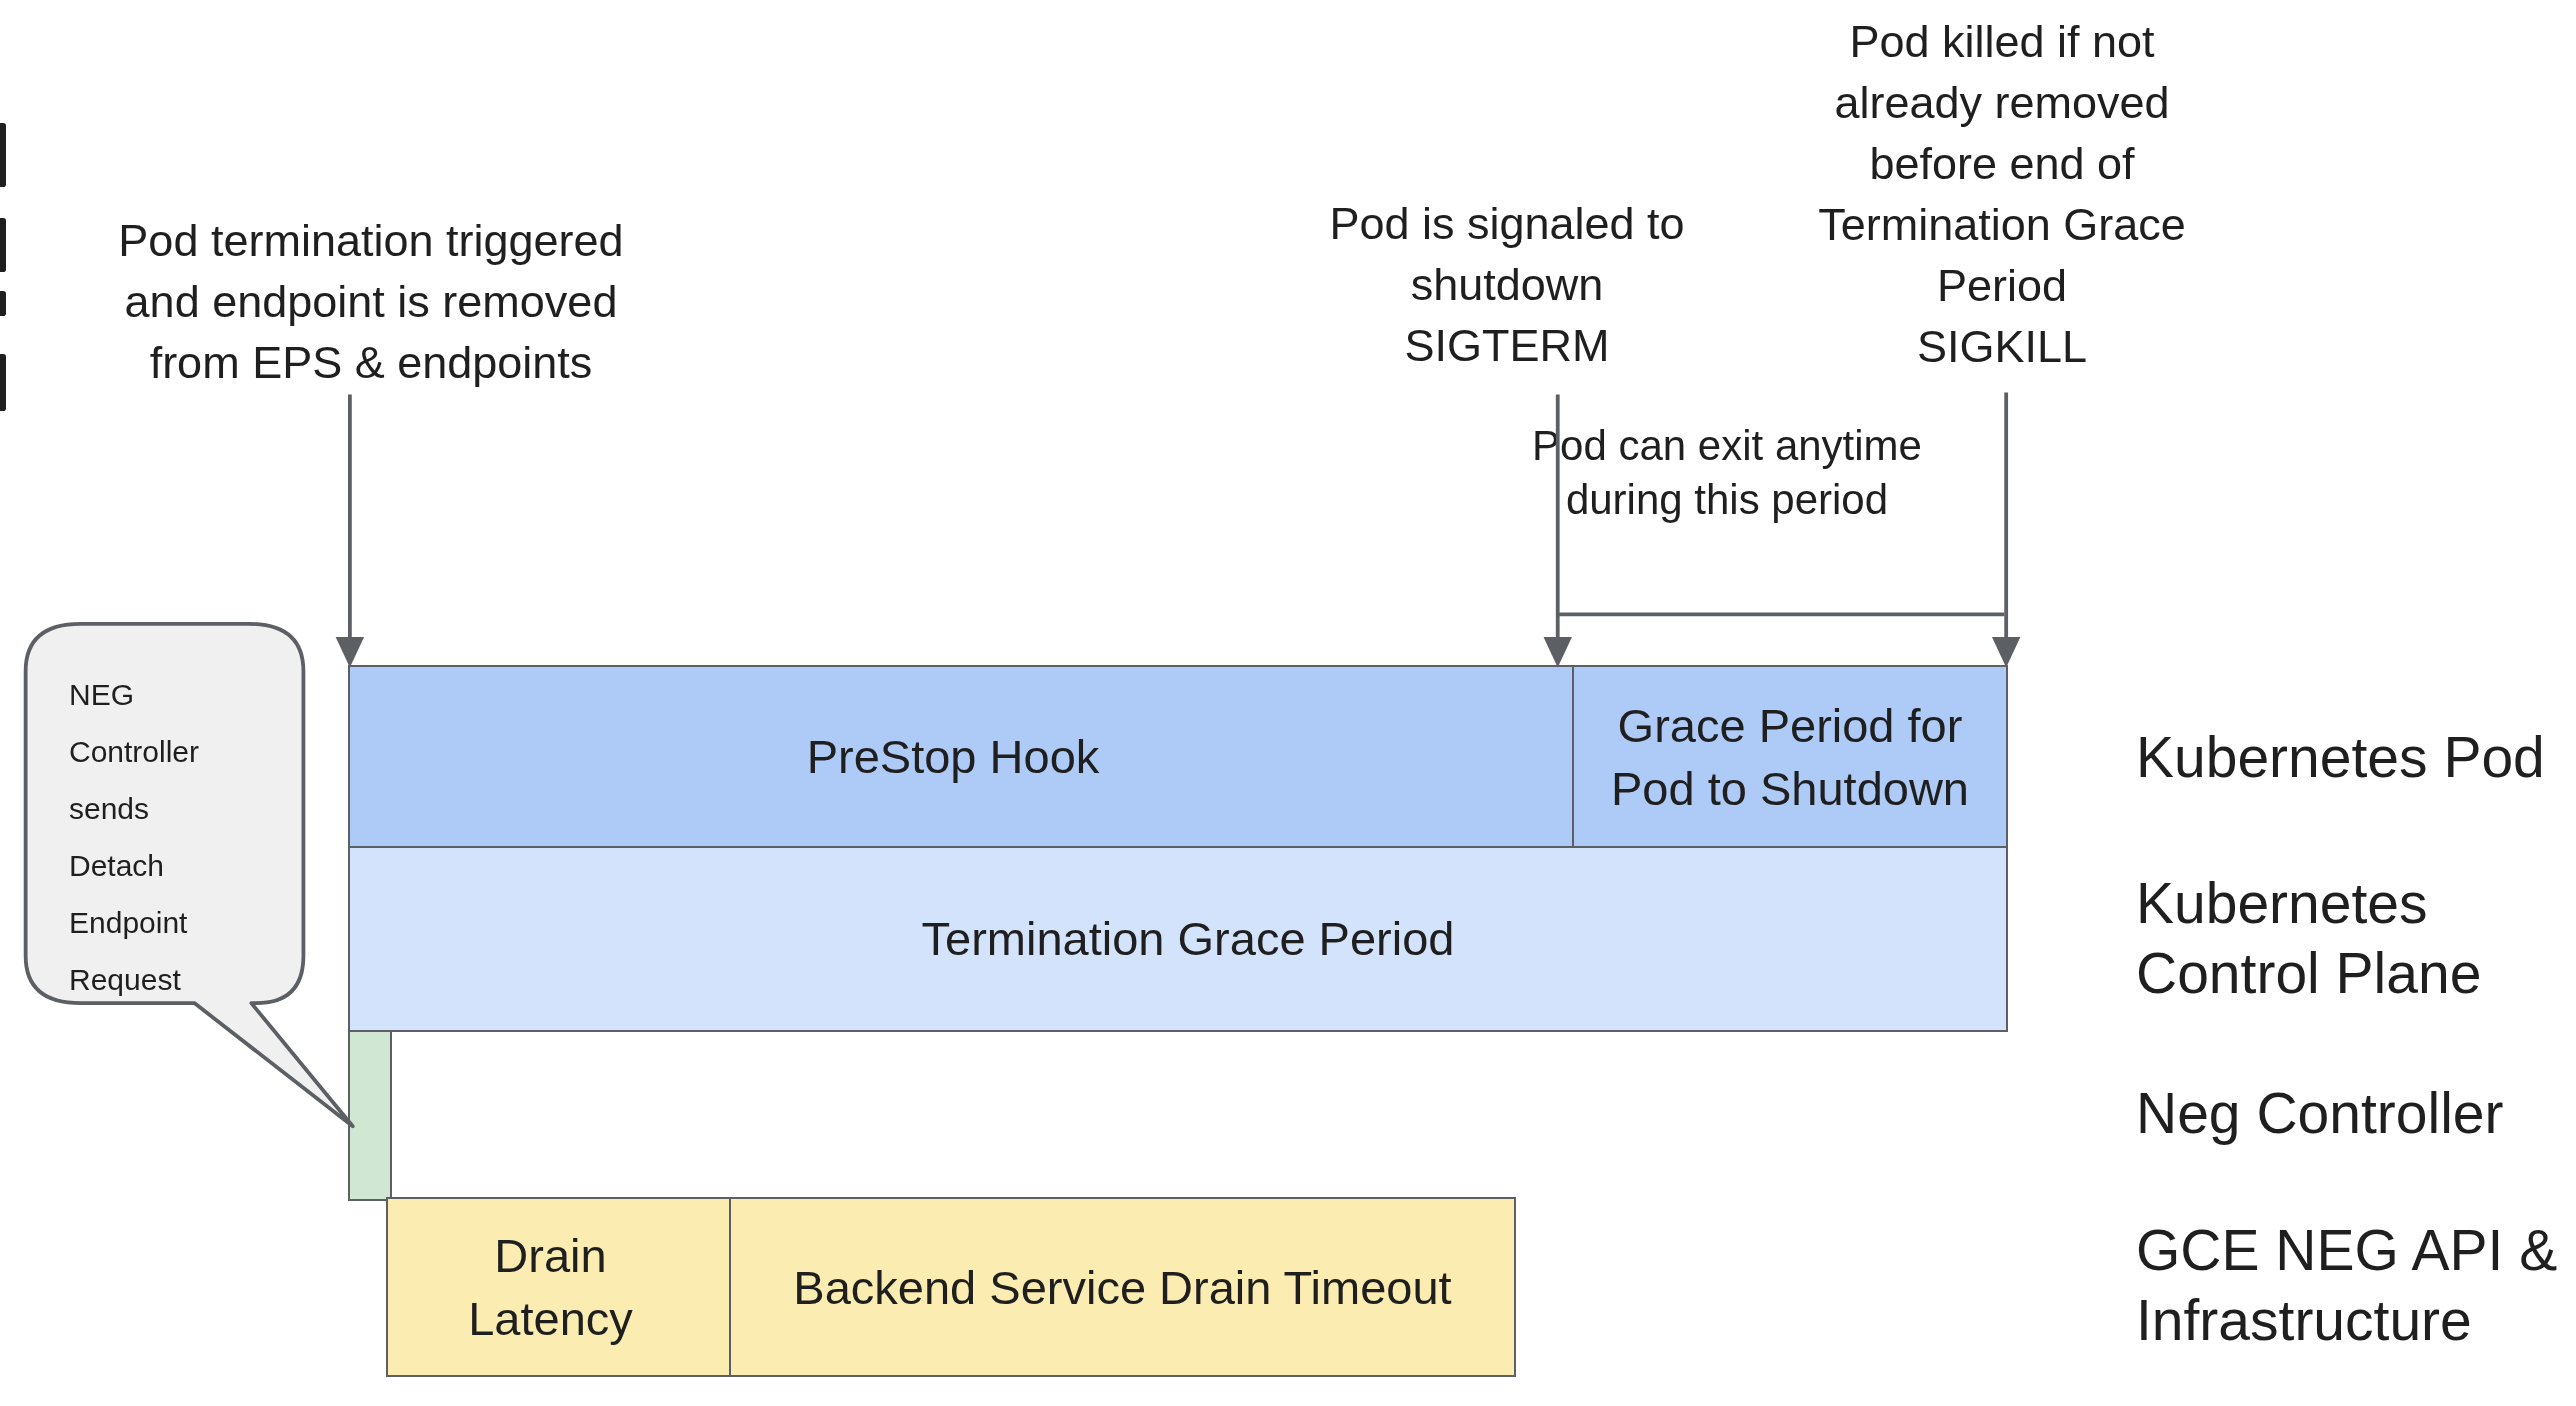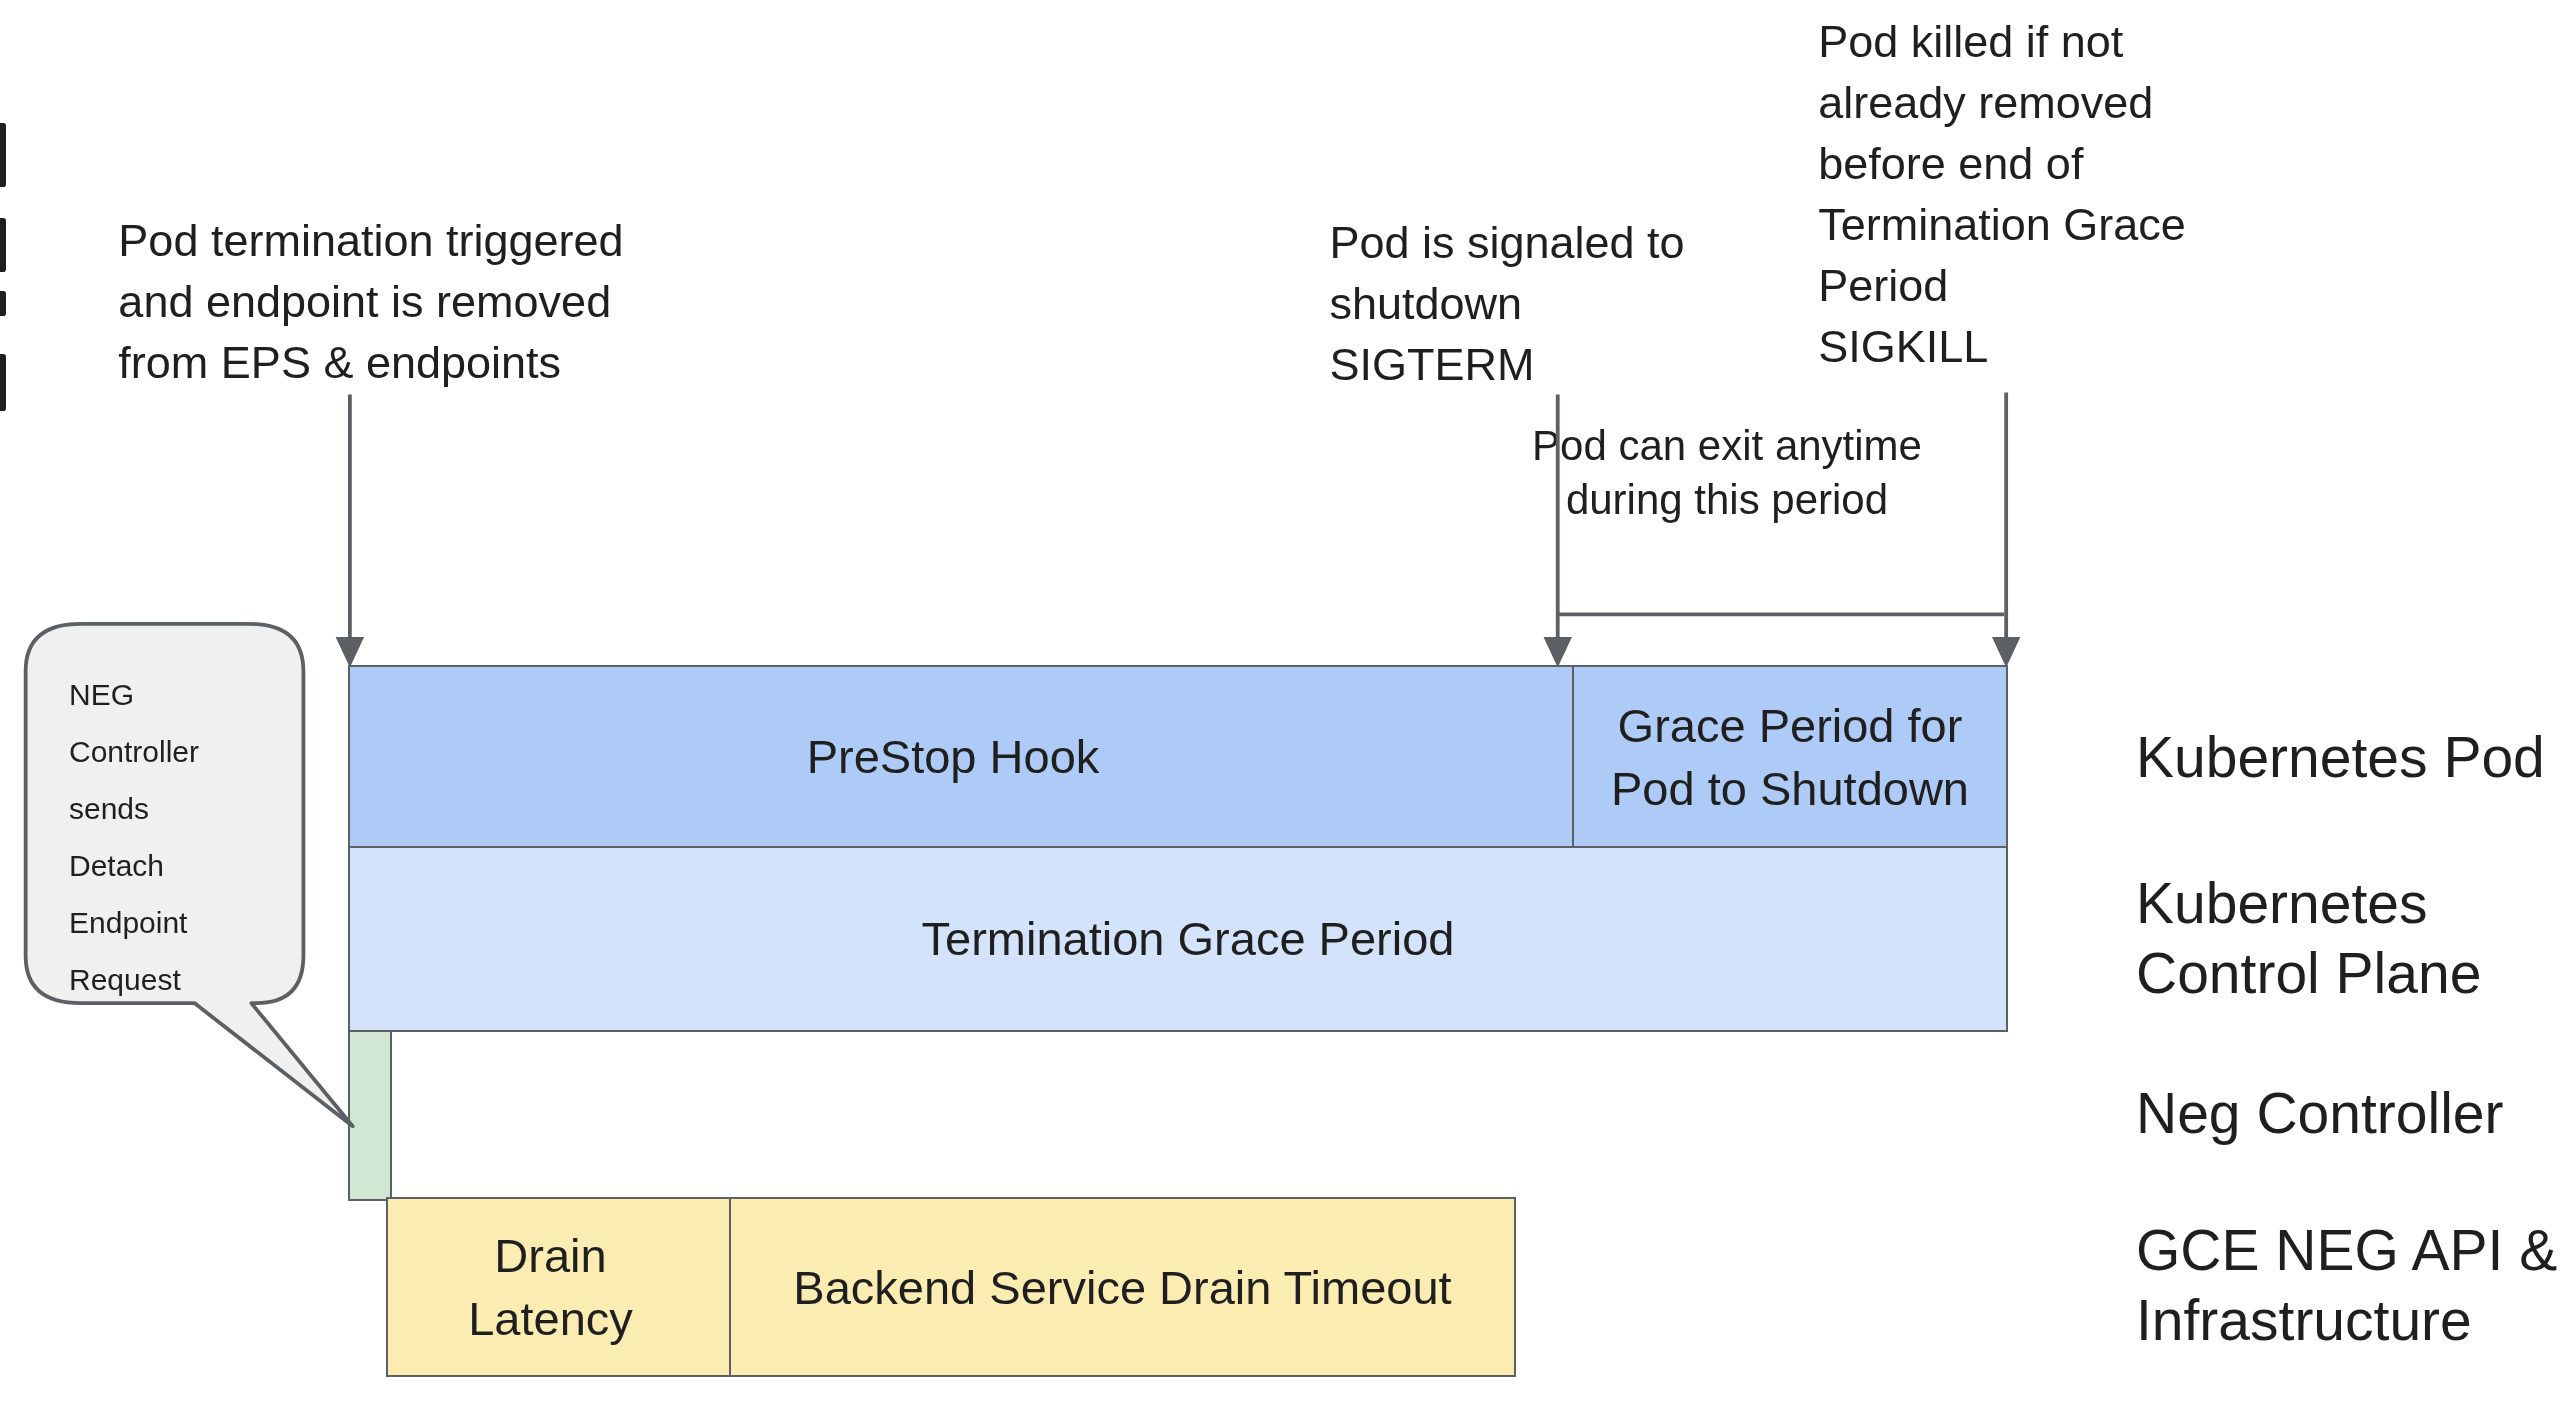--- a/index.html
+++ b/index.html
@@ -17,20 +17,21 @@
     background:#ffffff;
     font-family:"Liberation Sans", sans-serif;
     color:var(--text);
     position:relative;
     overflow:hidden;
   }
   .stage{position:absolute;inset:0;}
   .note{
     position:absolute;
     white-space:pre-line;
+    text-align:center;
     font-size:45px;
     line-height:61px;
     transform:translateX(-50%);
   }
   .note-small{
     position:absolute;
     white-space:pre-line;
     text-align:center;
     font-size:42px;
     line-height:54px;
@@ -92,21 +93,21 @@
 
   <div class="edge-fragment" style="top:123px;height:64px;"></div>
   <div class="edge-fragment" style="top:218px;height:54px;"></div>
   <div class="edge-fragment" style="top:291px;height:25px;"></div>
   <div class="edge-fragment" style="top:354px;height:57px;"></div>
 
   <div class="note" style="left:371px;top:210px;">Pod termination triggered
 and endpoint is removed
 from EPS &amp; endpoints</div>
 
-  <div class="note" style="left:1507px;top:212px;">Pod is signaled to
+  <div class="note" style="left:1507px;top:193px;">Pod is signaled to
 shutdown
 SIGTERM</div>
 
   <div class="note" style="left:2002px;top:11.4px;">Pod killed if not
 already removed
 before end of
 Termination Grace
 Period
 SIGKILL</div>
 

